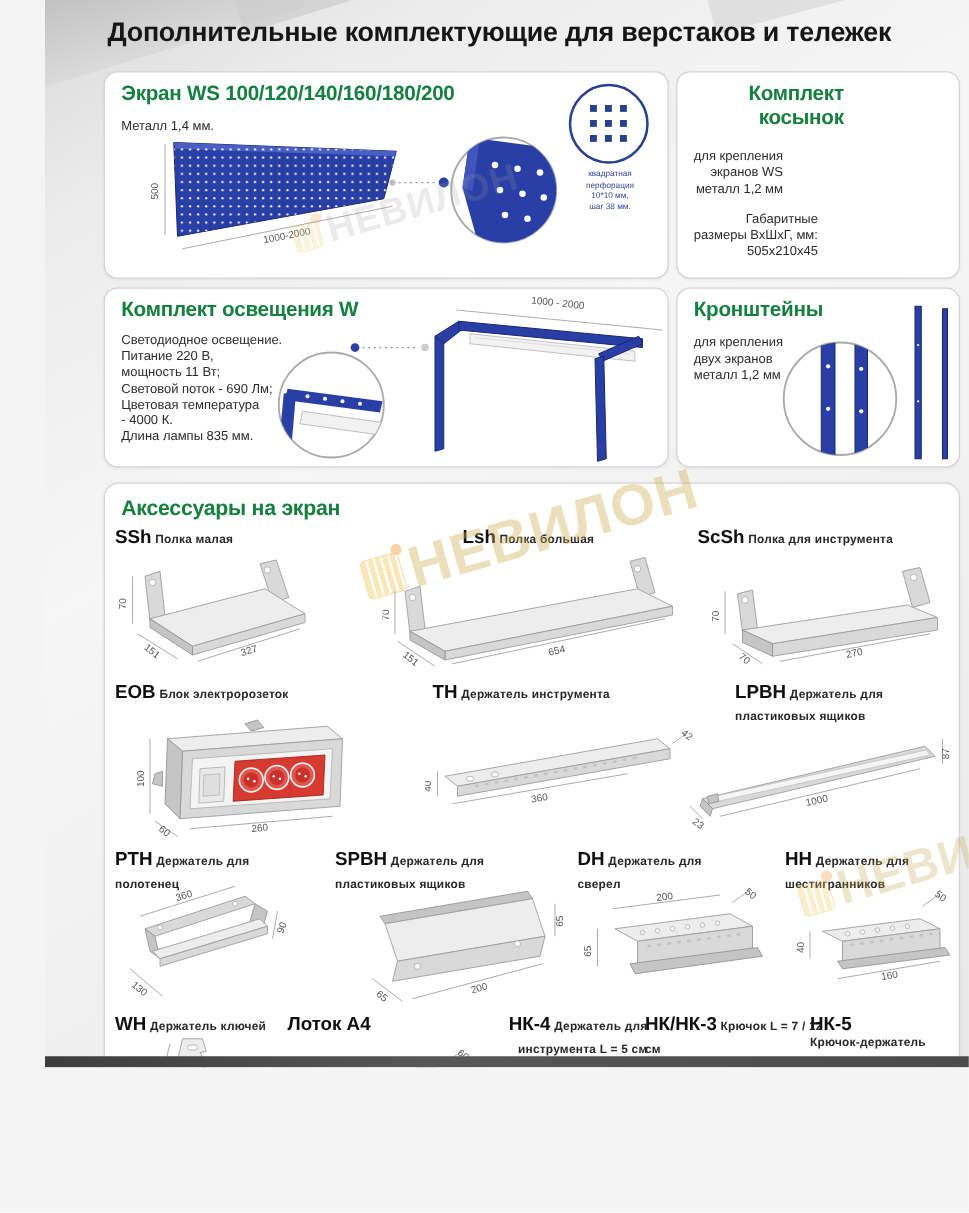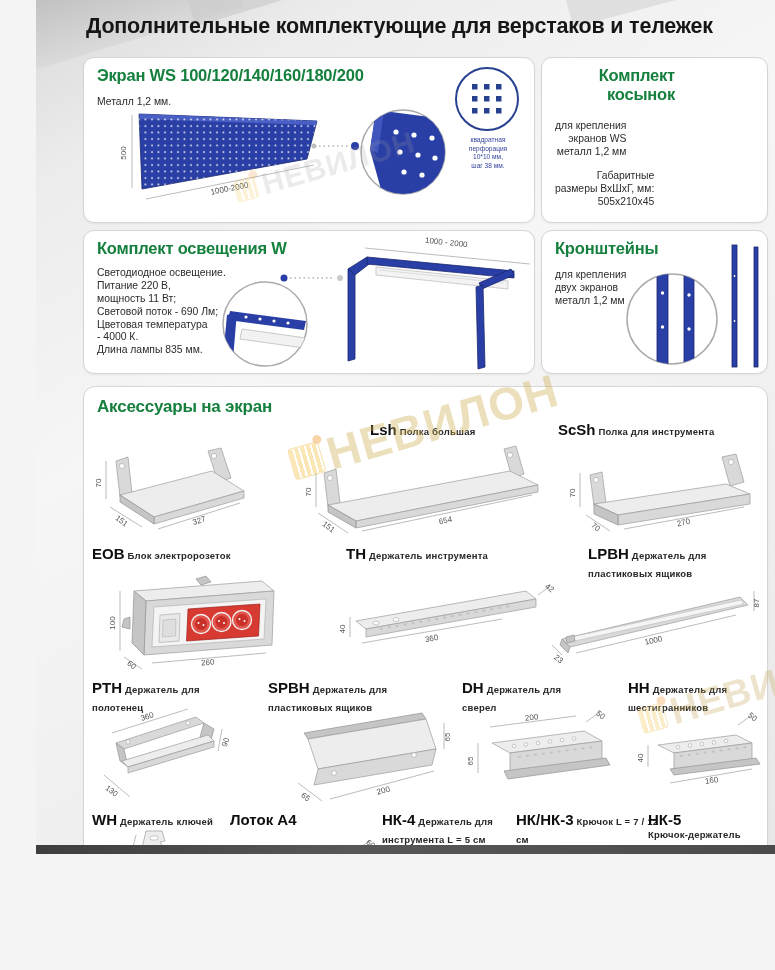--- a/index.html
+++ b/index.html
@@ -41,21 +41,21 @@
 <div id="page">
 
   <div class="deco" style="left:-60px;top:-48px;width:260px;height:94px;background:linear-gradient(#b7b7b7,#dadada);transform:rotate(-17deg);"></div>
   <div class="deco" style="left:150px;top:-38px;width:120px;height:48px;background:#cccccc;opacity:.7;transform:rotate(-17deg);"></div>
   <div class="deco" style="left:530px;top:-28px;width:140px;height:38px;background:#d3d3d3;opacity:.6;transform:rotate(-15deg);"></div>
 
   <div class="title">Дополнительные комплектующие для верстаков и тележек</div>
 
   <div class="card" style="left:47px;top:57px;width:450px;height:164px;">
     <div class="ctitle" style="left:13px;top:8px;width:425px;">Экран WS 100/120/140/160/180/200</div>
-    <div class="ctext" style="left:13px;top:38px;">Металл 1,2 мм.</div>
+    <div class="ctext" style="left:13px;top:38px;">Металл 1,4 мм.</div>
     <svg class="draw" width="450" height="164" viewBox="0 0 450 164">
       <defs>
         <pattern id="pdots" width="6.5" height="6.5" patternUnits="userSpaceOnUse">
             <circle cx="3" cy="3" r="0.9" fill="#ffffff" opacity="0.95"></circle>
           </pattern>
         <clipPath id="clipA">
             <circle cx="319" cy="94" r="42"></circle>
           </clipPath>
       </defs>
       <polygon class="blue" points="55,56 233,63 223,101 58,131"></polygon>
@@ -198,20 +198,21 @@
         <circle cx="147" cy="64" r="1.7" fill="#fff"></circle>
           <circle cx="147" cy="98" r="1.7" fill="#fff"></circle>
       </g>
     </svg>
   </div>
 
   <div class="card" style="left:47px;top:386px;width:683px;height:572px;border-radius:12px;">
     <div class="ctitle" style="left:13px;top:10px;width:300px;font-size:17px;">Аксессуары на экран</div>
 
     <div class="item" style="left:8px;top:34px;width:205px;height:122px;">
+      <div class="ihead"><span class="icode">SSh</span><span class="iname">Полка малая</span></div>
       <svg style="left:0;top:24px;" width="170" height="92" viewBox="0 0 170 92">
         <polygon class="g-mid" points="24,16 36,12 40,48 28,52"></polygon>
           <circle class="hole" cx="30" cy="21" r="2.6"></circle>
         <polygon class="g-mid" points="116,6 129,3 139,33 126,37"></polygon>
           <circle class="hole" cx="122" cy="11" r="2.6"></circle>
         <polygon class="g-top" points="28,50 120,26 152,46 62,72"></polygon>
         <polygon class="g-mid" points="62,72 152,46 152,53 62,79"></polygon>
         <polygon class="g-dark" points="28,50 62,72 62,79 28,57"></polygon>
         <line class="dl" x1="14" y1="16" x2="14" y2="54"></line>
           <text class="dt" text-anchor="middle" transform="rotate(-90 9 38)" x="9" y="38">70</text>
@@ -439,21 +440,21 @@
         <line class="dl" x1="124" y1="18" x2="140" y2="8"></line>
           <text class="dt" text-anchor="middle" transform="rotate(38 139 13)" x="139" y="13">60</text>
         <line class="dl" x1="20" y1="62" x2="32" y2="106"></line>
           <text class="dt" text-anchor="middle" transform="rotate(-70 12 82)" x="12" y="82">200</text>
         <line class="dl" x1="54" y1="112" x2="132" y2="80"></line>
           <text class="dt" text-anchor="middle" transform="rotate(-21 96 104)" x="96" y="104">300</text>
       </svg>
     </div>
 
     <div class="item" style="left:298px;top:424px;width:136px;height:144px;">
-      <div class="ihead" style="width:136px;"><span class="icode">НК-4</span><span class="iname">Держатель для инструмента L = 5 см</span></div>
+      <div class="ihead" style="width:136px;text-align:right;"><span class="icode">НК-4</span><span class="iname">Держатель для инструмента L = 5 см</span></div>
       <svg style="left:10px;top:40px;" width="105" height="95" viewBox="0 0 105 95">
         <rect class="g-mid" x="34" y="6" width="24" height="76" rx="9"></rect>
         <rect x="40" y="18" width="11" height="11" rx="1" fill="#fff" stroke="#999" stroke-width="0.6"></rect>
         <rect x="40" y="56" width="11" height="11" rx="1" fill="#fff" stroke="#999" stroke-width="0.6"></rect>
         <polygon points="52,26 72,21 75,29 55,34" fill="#8d8d8d" stroke="#777" stroke-width="0.5"></polygon>
         <circle cx="68" cy="47" r="11" fill="none" stroke="#b3b3b3" stroke-width="5"></circle>
         <circle cx="68" cy="47" r="11" fill="none" stroke="#8d8d8d" stroke-width="1"></circle>
         <polygon class="g-dark" points="76,41 88,39 89,49 77,51"></polygon>
       </svg>
     </div>

